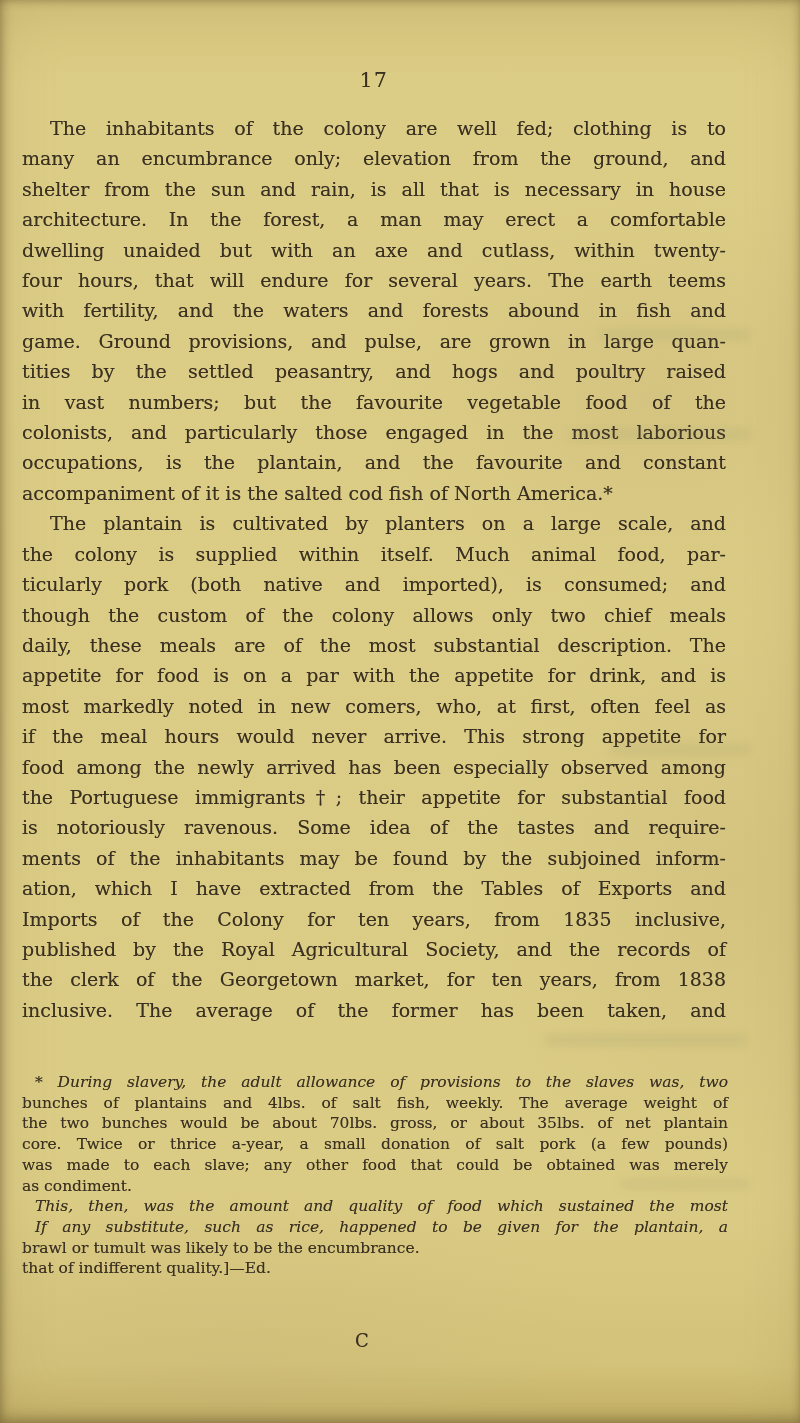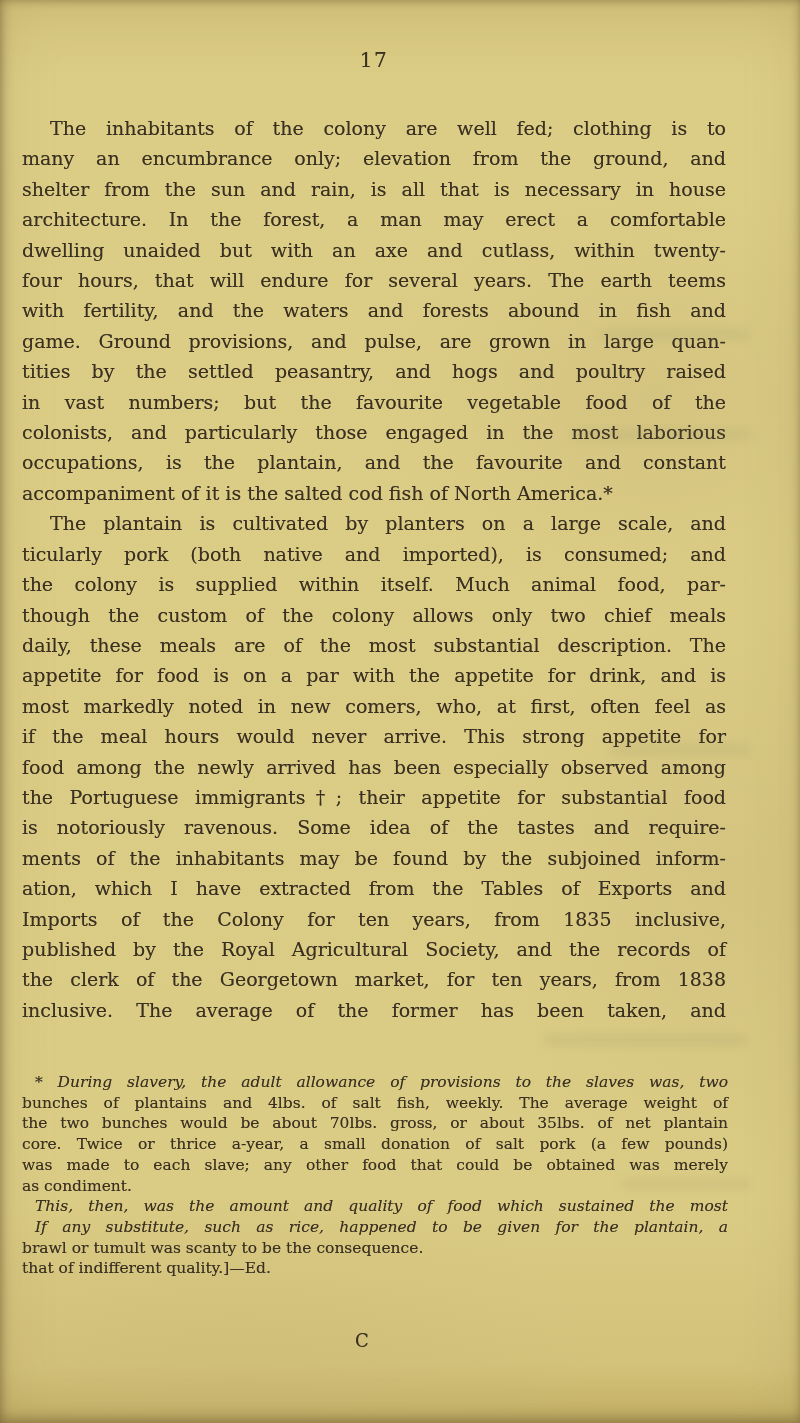--- a/index.html
+++ b/index.html
@@ -30,21 +30,21 @@
     pointer-events: none;
     box-shadow:
       inset 0 0 55px rgba(146,124,72,0.22),
       inset 0 -9px 14px -5px rgba(104,87,48,0.55),
       inset 7px 0 12px -6px rgba(104,87,48,0.50),
       inset 0 6px 10px -5px rgba(104,87,48,0.38),
       inset -5px 0 10px -6px rgba(104,87,48,0.30);
   }
   .folio {
     position: absolute;
-    top: 48px;
+    top: 68px;
     left: 22px;
     width: 704px;
     text-align: center;
     font-size: 20px;
     letter-spacing: 1.5px;
     text-shadow: 0 0 0.5px rgba(58,48,33,0.55);
   }
   .body-text {
     position: absolute;
     top: 113px;
@@ -108,22 +108,22 @@
     <div class="line">dwelling unaided but with an axe and cutlass, within twenty-</div>
     <div class="line">four hours, that will endure for several years.  The earth teems</div>
     <div class="line">with fertility, and the waters and forests abound in fish and</div>
     <div class="line">game.  Ground provisions, and pulse, are grown in large quan-</div>
     <div class="line">tities by the settled peasantry, and hogs and poultry raised</div>
     <div class="line">in vast numbers; but the favourite vegetable food of the</div>
     <div class="line">colonists, and particularly those engaged in the most laborious</div>
     <div class="line">occupations, is the plantain, and the favourite and constant</div>
     <div class="line pl">accompaniment of it is the salted cod fish of North America.*</div>
     <div class="line ind">The plantain is cultivated by planters on a large scale, and</div>
+    <div class="line">the colony is supplied within itself.  Much animal food, par-</div>
     <div class="line">ticularly pork (both native and imported), is consumed; and</div>
-    <div class="line">the colony is supplied within itself.  Much animal food, par-</div>
     <div class="line">though the custom of the colony allows only two chief meals</div>
     <div class="line">daily, these meals are of the most substantial description.  The</div>
     <div class="line">appetite for food is on a par with the appetite for drink, and is</div>
     <div class="line">most markedly noted in new comers, who, at first, often feel as</div>
     <div class="line">if the meal hours would never arrive.  This strong appetite for</div>
     <div class="line">food among the newly arrived has been especially observed among</div>
     <div class="line">the Portuguese immigrants†; their appetite for substantial food</div>
     <div class="line">is notoriously ravenous.  Some idea of the tastes and require-</div>
     <div class="line">ments of the inhabitants may be found by the subjoined inform-</div>
     <div class="line">ation, which I have extracted from the Tables of Exports and</div>
@@ -135,21 +135,21 @@
 
   <div class="footnote-text">
     <div class="line ind">* During slavery, the adult allowance of provisions to the slaves was, two</div>
     <div class="line">bunches of plantains and 4lbs. of salt fish, weekly.  The average weight of</div>
     <div class="line">the two bunches would be about 70lbs. gross, or about 35lbs. of net plantain</div>
     <div class="line">core.  Twice or thrice a-year, a small donation of salt pork (a few pounds)</div>
     <div class="line">was made to each slave; any other food that could be obtained was merely</div>
     <div class="line pl">as condiment.</div>
     <div class="line ind">This, then, was the amount and quality of food which sustained the most</div>
     <div class="line ind">If any substitute, such as rice, happened to be given for the plantain, a</div>
-    <div class="line pl">brawl or tumult was scanty to be the consequence.</div>
+    <div class="line pl">brawl or tumult was likely to be the encumbrance.</div>
     <div class="line pl">that of indifferent quality.]—Ed.</div>
   </div>
 
   <div class="signature">C</div>
 
   <div class="ghost g1"></div>
   <div class="ghost g2"></div>
   <div class="ghost g3"></div>
   <div class="ghost g4"></div>
   <div class="ghost g5"></div>

